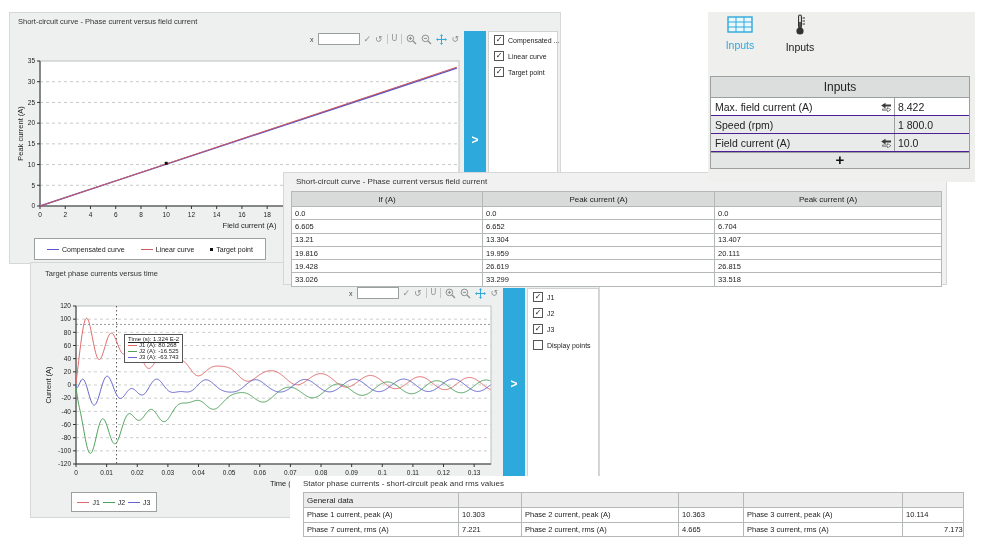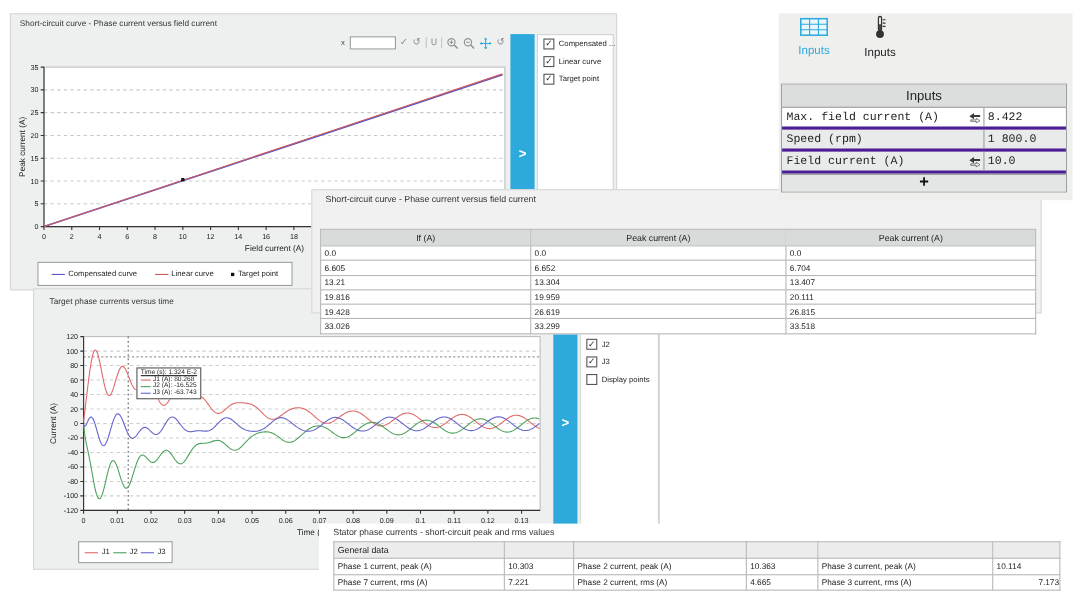--- a/index.html
+++ b/index.html
@@ -36,21 +36,21 @@
   .dtable th{background:#d9dbda;text-align:center;font-size:8px;height:12px;}
   .p5 th{background:#ececec;text-align:left;}
   
   .tabs{position:absolute;left:0;top:0;width:100%;height:62px;}
   .tab{position:absolute;cursor:pointer;text-align:center;}
   .tablabel{font-size:10.5px;color:#222;}
   .tab.sel .tablabel{color:#2ea9dc;}
   .itable{position:absolute;border:1px solid #9c9f9f;background:#fff;box-sizing:border-box;}
   .ithead{height:20px;background:#dcdedd;border-bottom:1px solid #9c9f9f;text-align:center;
           font-size:12px;color:#222;line-height:20px;}
-  .irow{display:flex;height:17px;align-items:center;border-bottom:3px solid #4c1d95;font-family:Liberation Mono, monospace;}
+  .irow{display:flex;height:17px;align-items:center;border-bottom:1px solid #4c1d95;}
   .irow.alt{background:#e9ebea;}
   .ilabel{flex:1 1 auto;font-size:10.5px;padding-left:4px;display:flex;align-items:center;justify-content:space-between;}
   .ivalue{flex:0 0 71px;border-left:1px solid #9c9f9f;font-size:10.5px;padding-left:3px;height:100%;
           display:flex;align-items:center;}
   .iswap{margin-right:2px;display:flex;}
   .iplus{height:15px;background:#e4e6e5;border-top:1px solid #9c9f9f;text-align:center;
          font-size:15px;line-height:14px;color:#111;cursor:pointer;font-weight:bold;}
   
   .tooltip{position:absolute;background:rgba(255,255,255,.97);border:1px solid #555;
            padding:1px 3px 2px 3px;z-index:5;}
@@ -338,21 +338,21 @@
         </span>
         <span class="legitem">
           <span class="legline" style="border-top-color: rgb(101, 101, 205);"></span>
           <span>J3</span>
         </span>
       </div>
   </div>
 
   <div class="panel" id="panel3" style="left:283px;top:172px;width:664px;height:113px;background:#f0f1f0;z-index:3;">
     <div class="ptitle" style="left:12px;top:4px;font-size:8px;">Short-circuit curve - Phase current versus field current</div>
-    <table class="dtable" id="p3-table" style="position:absolute;left:7px;top:35px;width:650px;">
+    <table class="dtable" id="p3-table" style="position:absolute;left:7px;top:18px;width:650px;">
       <colgroup>
           <col style="width:191px">
           <col style="width:232px">
           <col style="width:227px">
         </colgroup>
       <thead>
           <tr id="p3-head">
             <th>If (A)</th>
             <th>Peak current (A)</th>
             <th>Peak current (A)</th>

